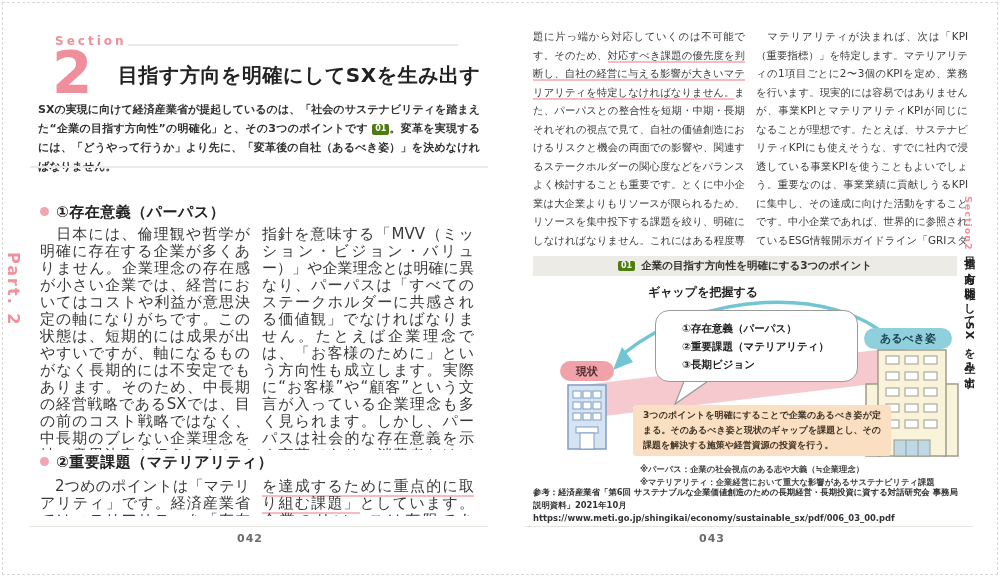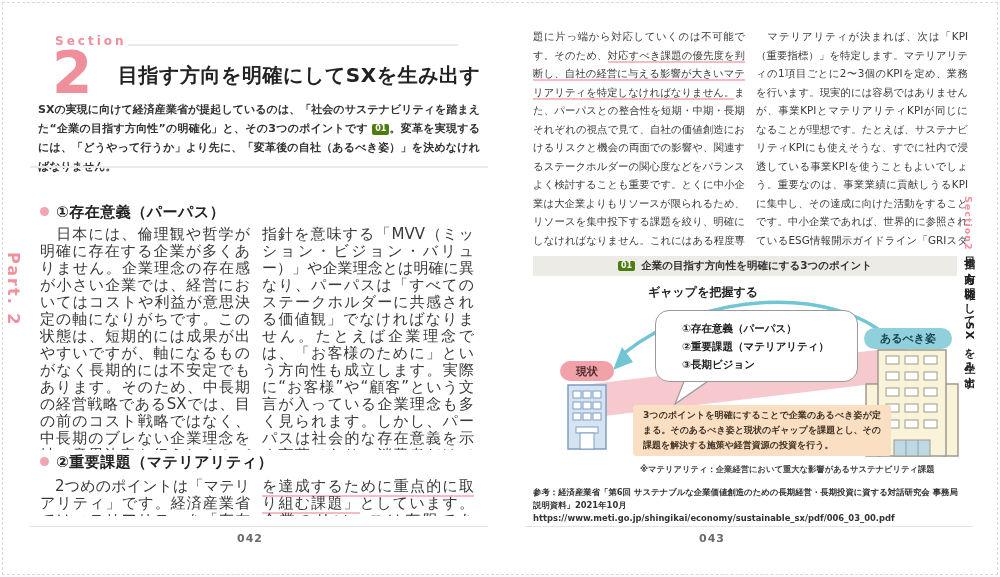--- a/index.html
+++ b/index.html
@@ -153,20 +153,21 @@
         <rect x="60" y="72" width="13" height="8"></rect>
     </g>
     <rect x="30" y="92" width="36" height="16" fill="#bdd9e5" stroke="#a09a8c" stroke-width="1"></rect>
     <line x1="42" y1="92" x2="42" y2="108" stroke="#a09a8c" stroke-width="1"></line>
     <line x1="54" y1="92" x2="54" y2="108" stroke="#a09a8c" stroke-width="1"></line>
   </svg>
 
   <div class="abs callout">3つのポイントを明確にすることで企業のあるべき姿が定まる。そのあるべき姿と現状のギャップを課題とし、その課題を解決する施策や経営資源の投資を行う。</div>
 
   <div class="abs fig-notes">
+    <div>※パーパス：企業の社会視点のある志や大義（≒企業理念）</div>
     <div>※マテリアリティ：企業経営において重大な影響があるサステナビリティ課題</div>
   </div>
 
   <div class="abs reference">
     <div>参考：経済産業省「第6回 サステナブルな企業価値創造のための長期経営・長期投資に資する対話研究会 事務局説明資料」2021年10月</div>
     <div>https://www.meti.go.jp/shingikai/economy/sustainable_sx/pdf/006_03_00.pdf</div>
   </div>
 
   <div class="abs foot-rule-r"></div>
   <div class="abs pagenum pn-r">043</div>

